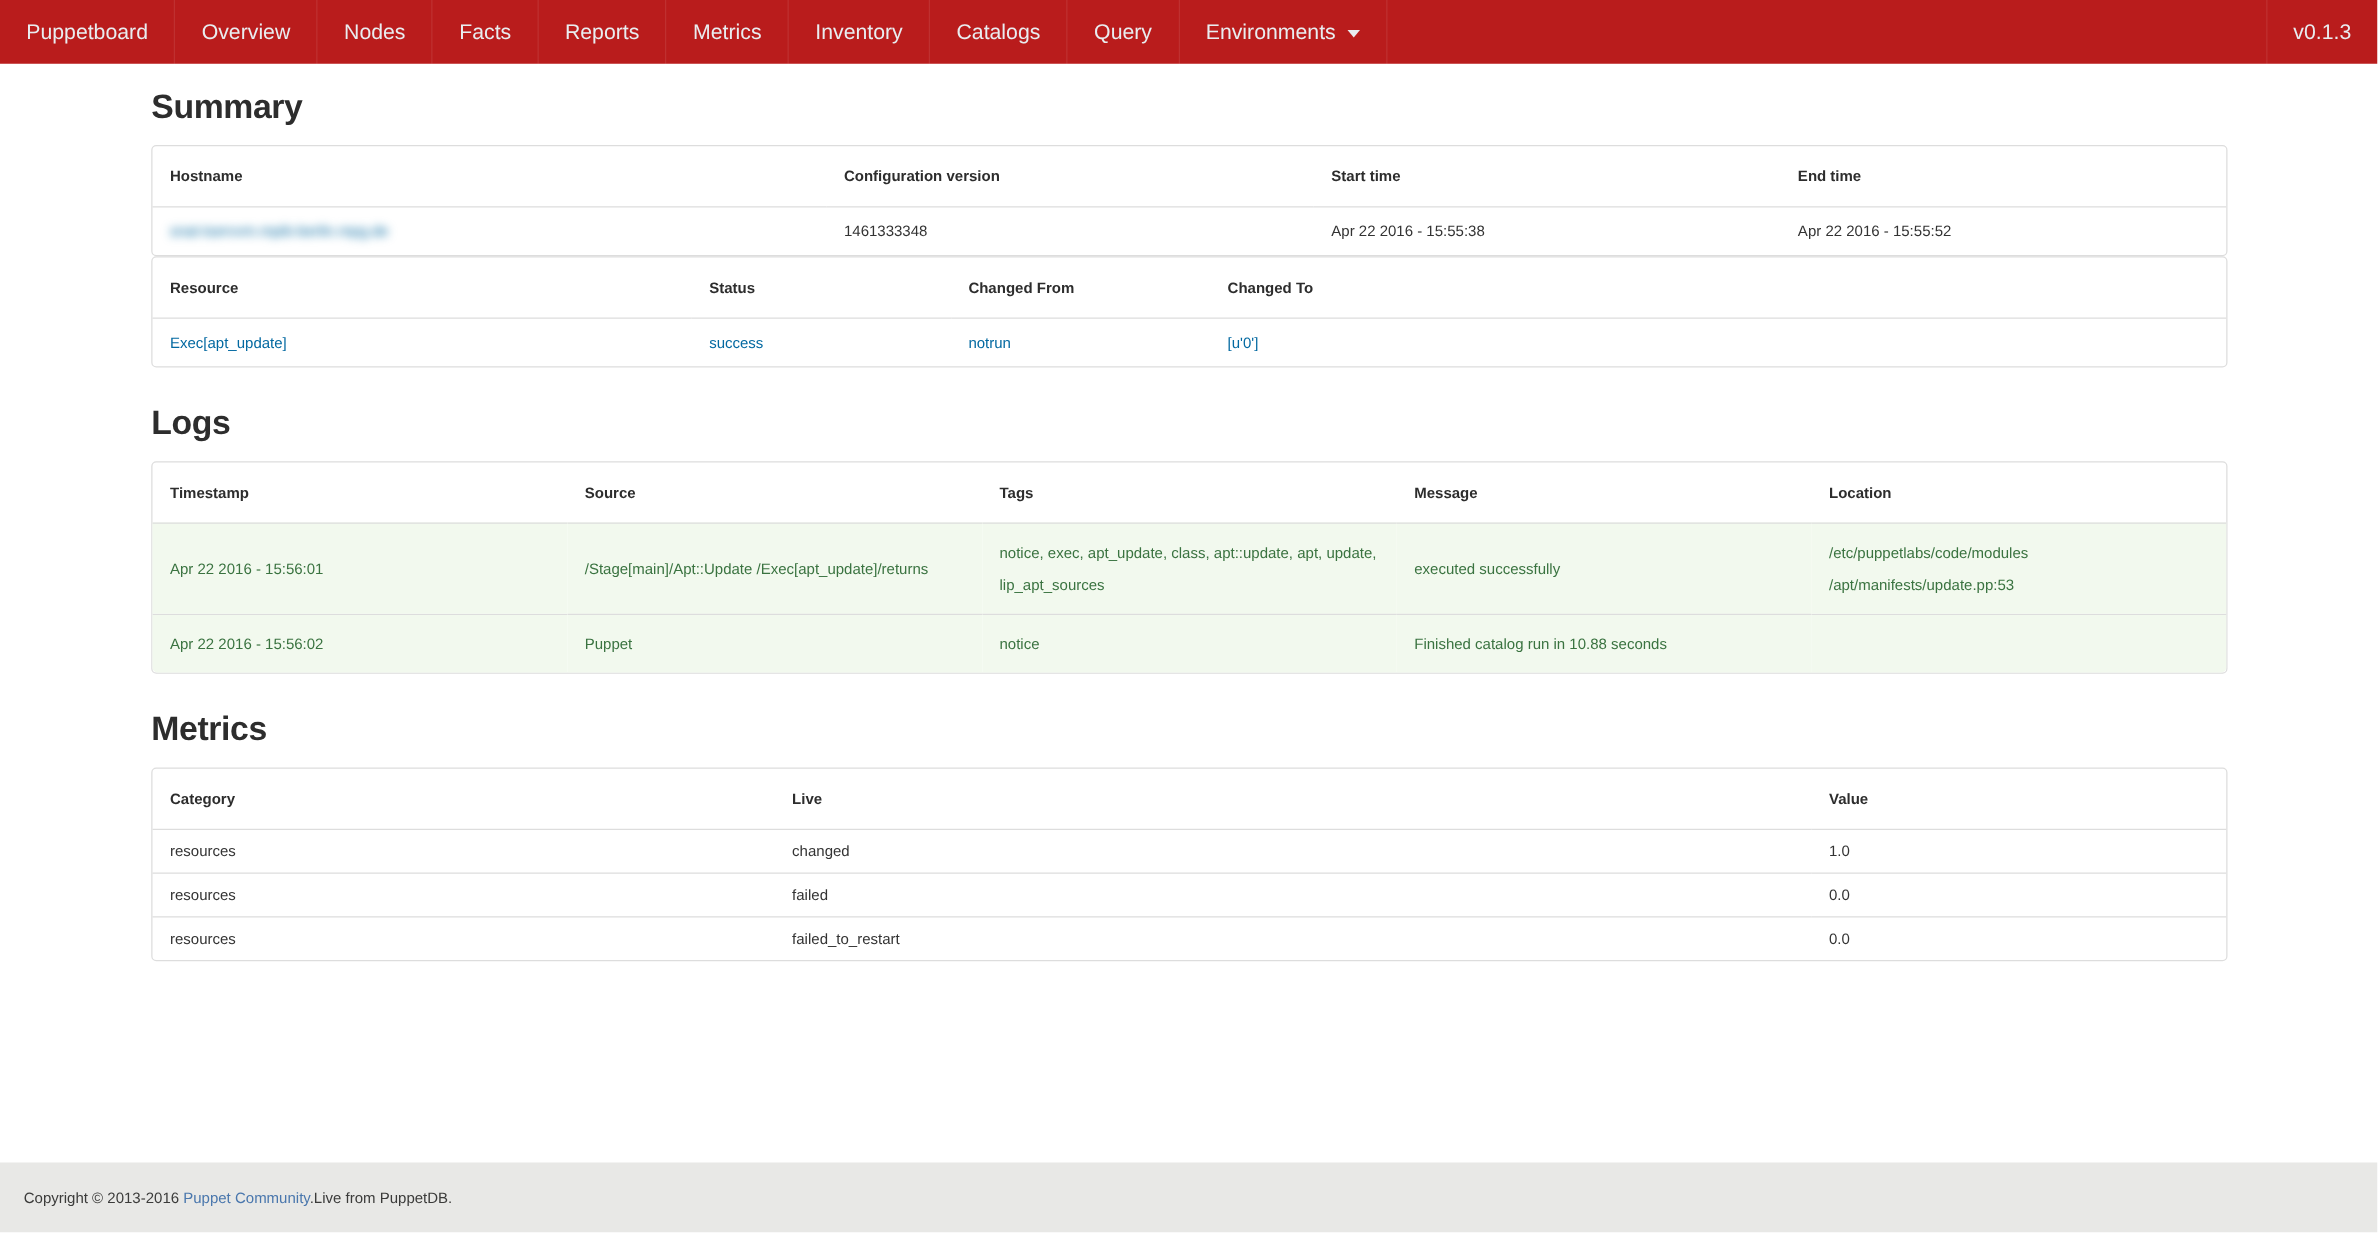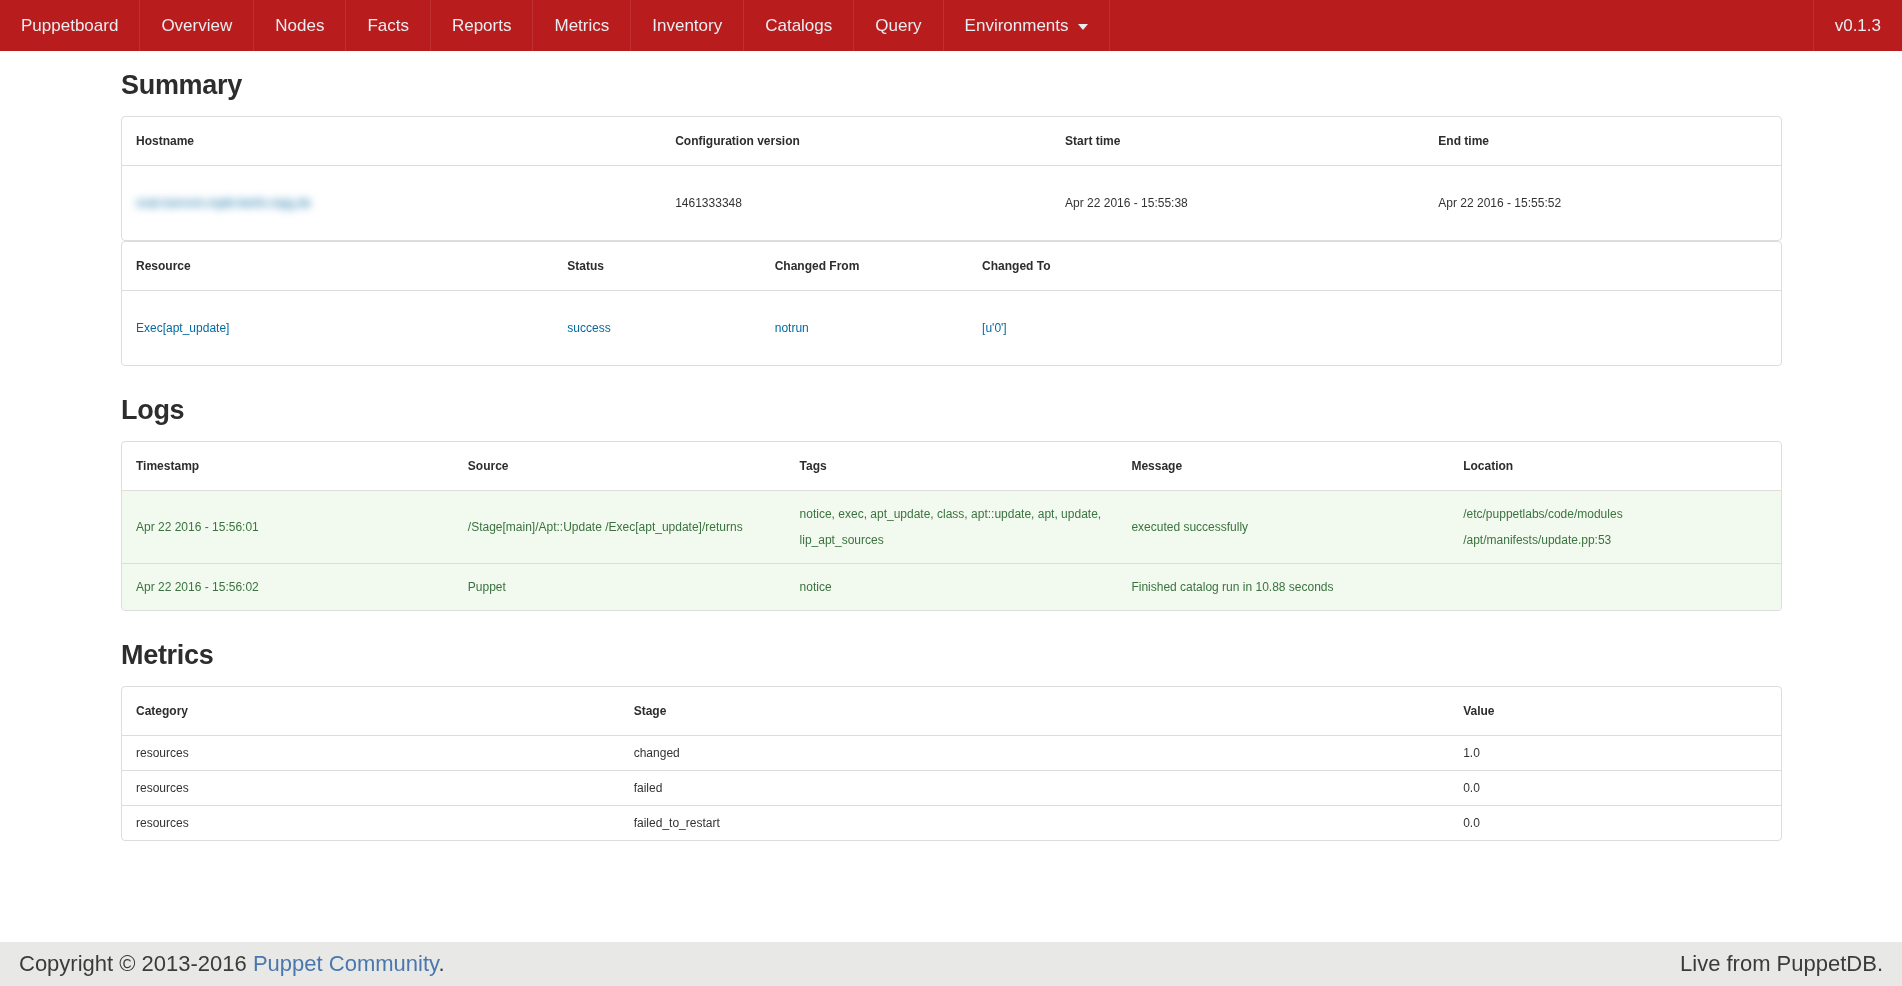--- a/index.html
+++ b/index.html
@@ -73,21 +73,21 @@
     border-radius: 4px;
     font-size: 12px;
   }
   table.panel th {
     text-align: left;
     font-weight: bold;
     color: #2d2d2d;
     padding: 17px 14px;
   }
   table.panel td {
-    padding: 30px 14px;
+    padding: 12px 14px;
     border-top: 1px solid #dddddd;
     vertical-align: middle;
   }
   a.tbl-link { color: #0369a1; text-decoration: none; cursor: pointer; }
 
   .redacted {
     filter: blur(4px);
     user-select: none;
   }
 
@@ -100,27 +100,26 @@
   tr.row-success:last-child td:first-child { border-bottom-left-radius: 4px; }
   tr.row-success:last-child td:last-child { border-bottom-right-radius: 4px; }
 
   
   table.metrics td { padding: 10px 14px; }
 
   
   .footer {
     position: absolute;
     left: 0; right: 0; bottom: 0;
-    height: 44px;
+    height: 56px;
     background: #e8e8e6;
     display: flex;
     align-items: center;
-    justify-content: space-between;
     padding: 0 19px;
-    font-size: 22px;
+    font-size: 12px;
     color: #3b3b3a;
     z-index: 5;
   }
   .footer a { color: #4a77ad; text-decoration: none; cursor: pointer; }
 </style>
 </head>
 <body>
 
 <nav class="navbar">
   <a class="nav-item">Puppetboard</a>
@@ -232,21 +231,21 @@
   <h2 class="section-title mt">Metrics</h2>
   <table class="panel metrics">
     <colgroup>
       <col style="width:30%">
         <col style="width:50%">
         <col style="width:20%">
     </colgroup>
     <thead>
       <tr>
         <th>Category</th>
-        <th>Stage</th>
+        <th>Live</th>
         <th>Value</th>
       </tr>
     </thead>
     <tbody>
       <tr>
         <td>resources</td>
         <td>changed</td>
         <td>1.0</td>
       </tr>
       <tr>

